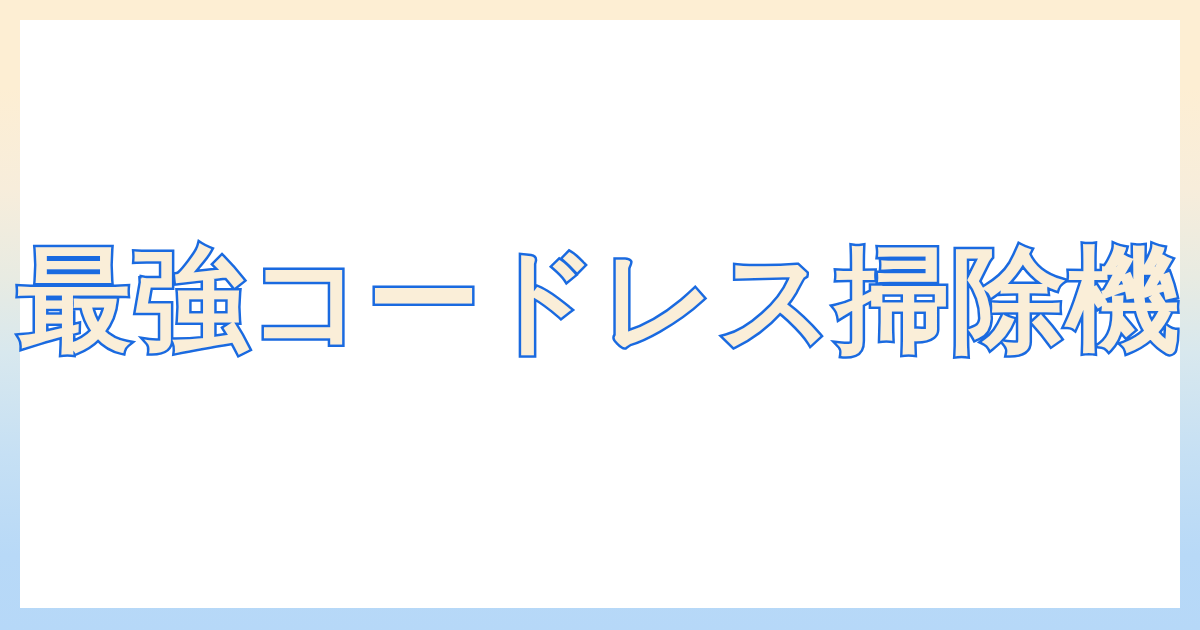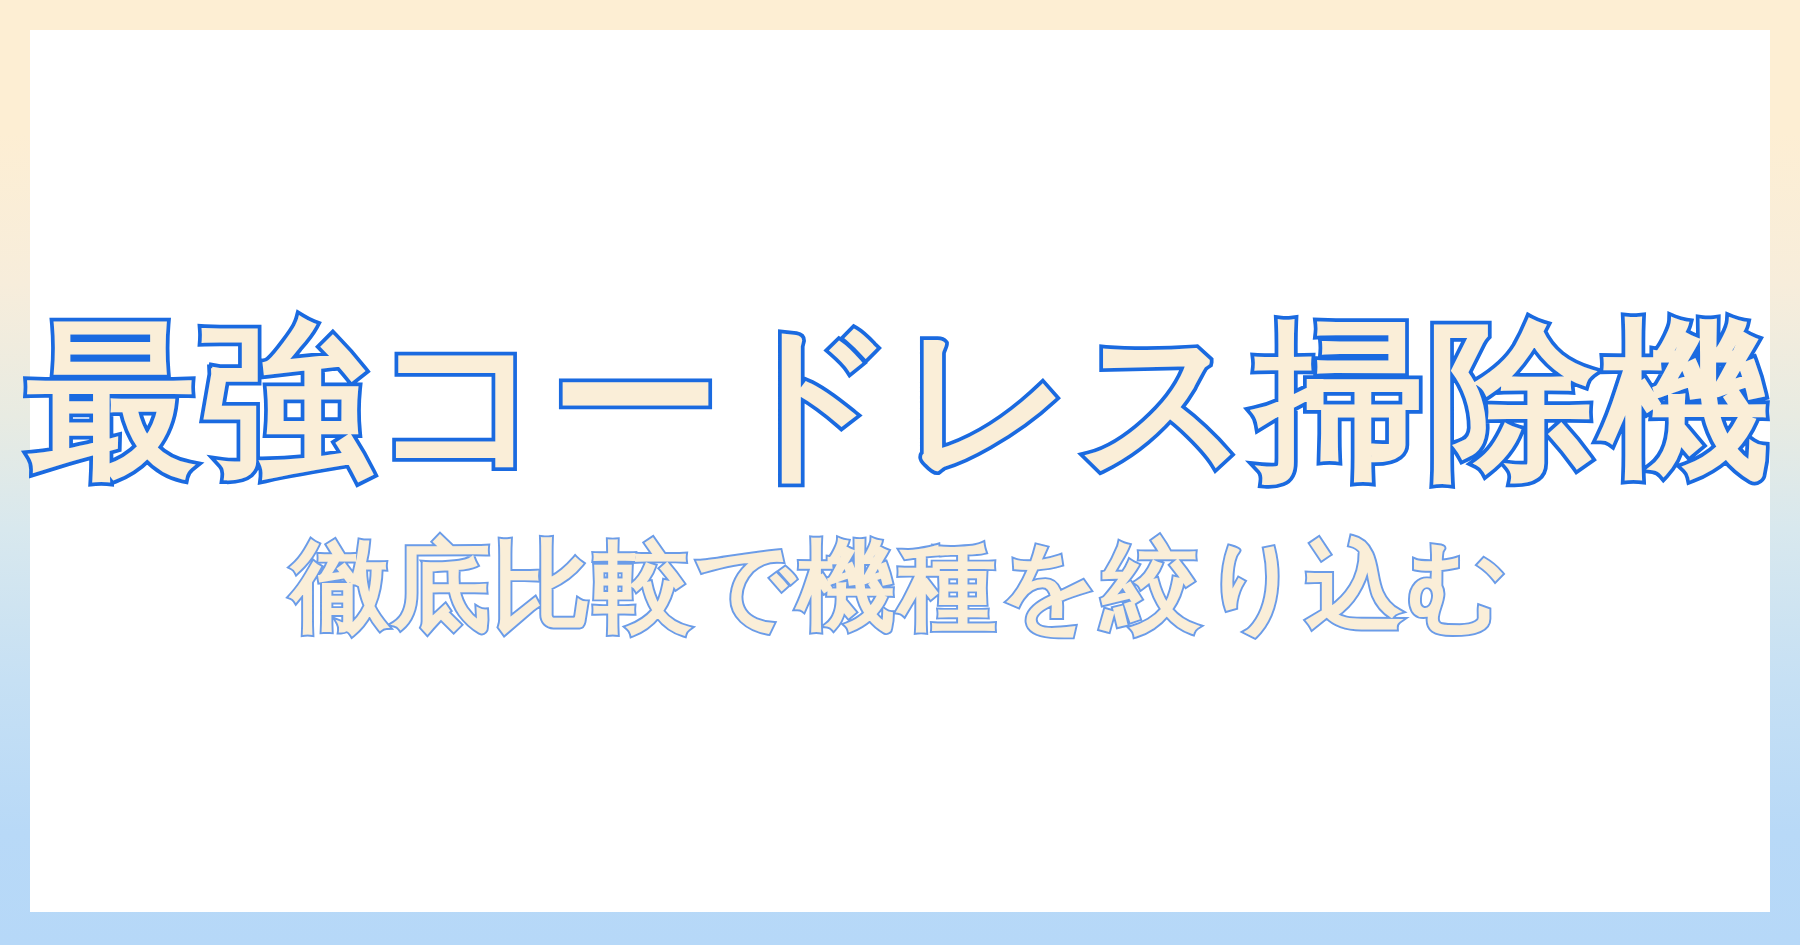--- a/index.html
+++ b/index.html
@@ -114,21 +114,18 @@
   <div class="frame-gradient"></div>
 
   <div class="inner-card">
 
     <div class="text-stack">
 
       <div class="title-wrap">
         <span class="headline">最強コードレス掃除機</span>
       </div>
 
-      <div class="subhead-wrap">
-        <span class="subhead">徹底比較で機種を絞り込む</span>
-      </div>
 
     </div>
 
   </div>
 
 </div>
 
 </body></html>

